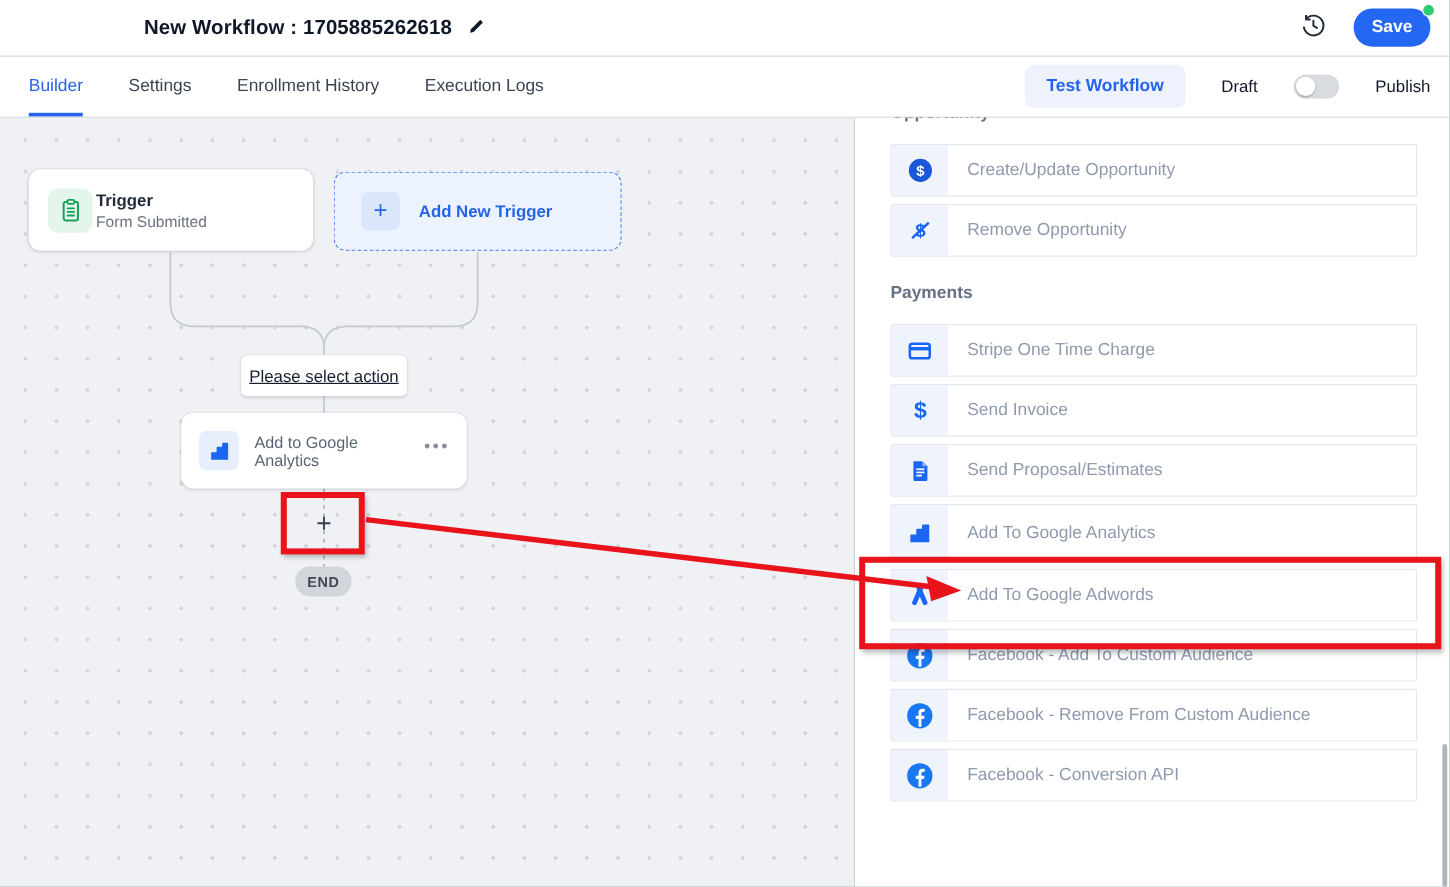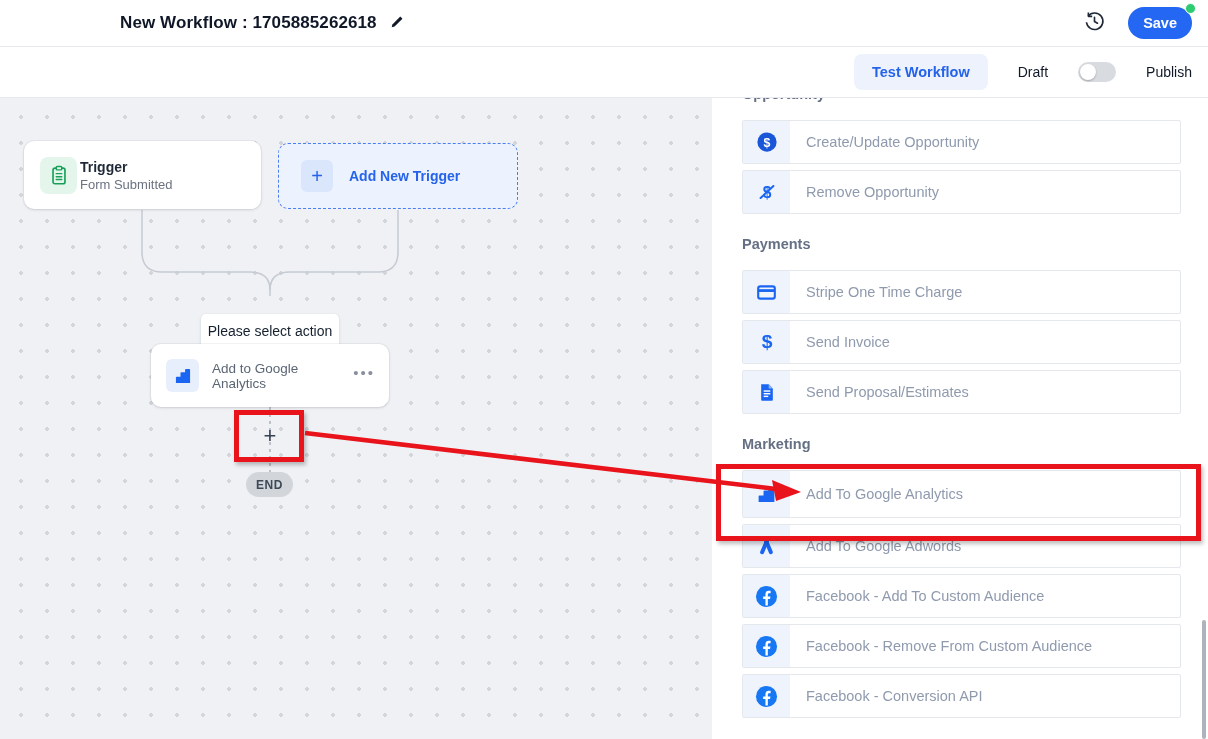--- a/index.html
+++ b/index.html
@@ -49,23 +49,23 @@
   .trig-txt .t1 { font-size:14px; font-weight:700; color:#1f2937; margin-bottom:2px; }
   .trig-txt .t2 { font-size:13px; color:#6b7280; }
 
   #add-trigger { position:absolute; left:278px; top:45px; width:240px; height:66px; background:#edf3fe;
                  border:1.5px dashed #4a7df0; border-radius:10px; display:flex; align-items:center;
                  padding-left:22px; gap:16px; cursor:pointer; }
   .plus-sq { width:32px; height:32px; border-radius:6px; background:#d9e6fb; color:#2563eb;
              font-size:20px; display:flex; align-items:center; justify-content:center; font-weight:400; }
   #add-trigger .lbl { color:#2563eb; font-size:14px; font-weight:600; }
 
-  #select-action { position:absolute; left:201px; top:216px; width:138px; height:34px; background:#fff;
+  #select-action { position:absolute; left:201px; top:198px; width:138px; height:34px; background:#fff;
                    border-radius:5px; box-shadow:0 1px 3px rgba(16,24,40,.15); display:flex;
-                   align-items:center; justify-content:center; font-size:14px; color:#15202e; }
+                   align-items:center; justify-content:center; font-size:14px; color:#15202e;text-decoration:underline; }
 
   #ga-card { left:151px; top:246px; width:238px; height:63px; padding:0 14px 0 15px; gap:13px; }
   .ga-ic { width:33px; height:33px; border-radius:6px; background:#e8effc; display:flex;
            align-items:center; justify-content:center; }
   #ga-card .lbl { font-size:13.5px; color:#5b6574; flex:1; }
   .dots { color:#8a919c; font-size:15px; letter-spacing:2px; cursor:pointer; line-height:10px; padding-bottom:6px;}
 
   #plus-node { position:absolute; left:258px; top:326px; width:24px; height:24px; display:flex;
                align-items:center; justify-content:center; font-size:22px; color:#374151; cursor:pointer; }
   #end-badge { position:absolute; left:246px; top:374px; width:47px; height:25px; background:#d2d6db;
@@ -119,20 +119,26 @@
         </span>
       </button>
       <button class="save-btn">
         <span>Save</span>
         <span class="save-dot"></span>
       </button>
     </div>
   </header>
 
   <nav>
+    <div class="tabs">
+      <div class="tab active">Builder</div>
+      <div class="tab">Settings</div>
+      <div class="tab">Enrollment History</div>
+      <div class="tab">Execution Logs</div>
+    </div>
     <div class="nav-right">
       <button class="test-btn">Test Workflow</button>
       <span class="pub-label">Draft</span>
       <div class="toggle">
           <div class="knob"></div>
         </div>
       <span class="pub-label">Publish</span>
     </div>
   </nav>
 
@@ -222,21 +228,20 @@
           <svg viewBox="0 0 24 24" width="20" height="20">
             <path d="M5 2.8h9l5 5v13.5q0 1.2-1.2 1.2H6.2Q5 22.5 5 21.3z" fill="#1a66f2"></path>
             <path d="M14 2.8v5h5z" fill="#8fb2f8"></path>
             <rect x="8" y="10" width="8" height="1.7" fill="#fff"></rect>
             <rect x="8" y="13.2" width="8" height="1.7" fill="#fff"></rect>
             <rect x="8" y="16.4" width="5.5" height="1.7" fill="#fff"></rect>
           </svg>
         </div>
         <span class="lbl">Send Proposal/Estimates</span>
       </div>
-      <div class="sec-title">Marketing</div>
       <div class="item tall">
         <div class="ic">
           <svg viewBox="0 0 24 24" width="21" height="21">
             <path d="M3 20.5 V14 q0-1 1-1 H8.6 V8.5 q0-1 1-1 h4.5 V4.5 q0-1 1-1 h4.9 q1 0 1 1 V20.5 z" fill="#1a66f2"></path>
           </svg>
         </div>
         <span class="lbl">Add To Google Analytics</span>
       </div>
       <div class="item">
         <div class="ic">

